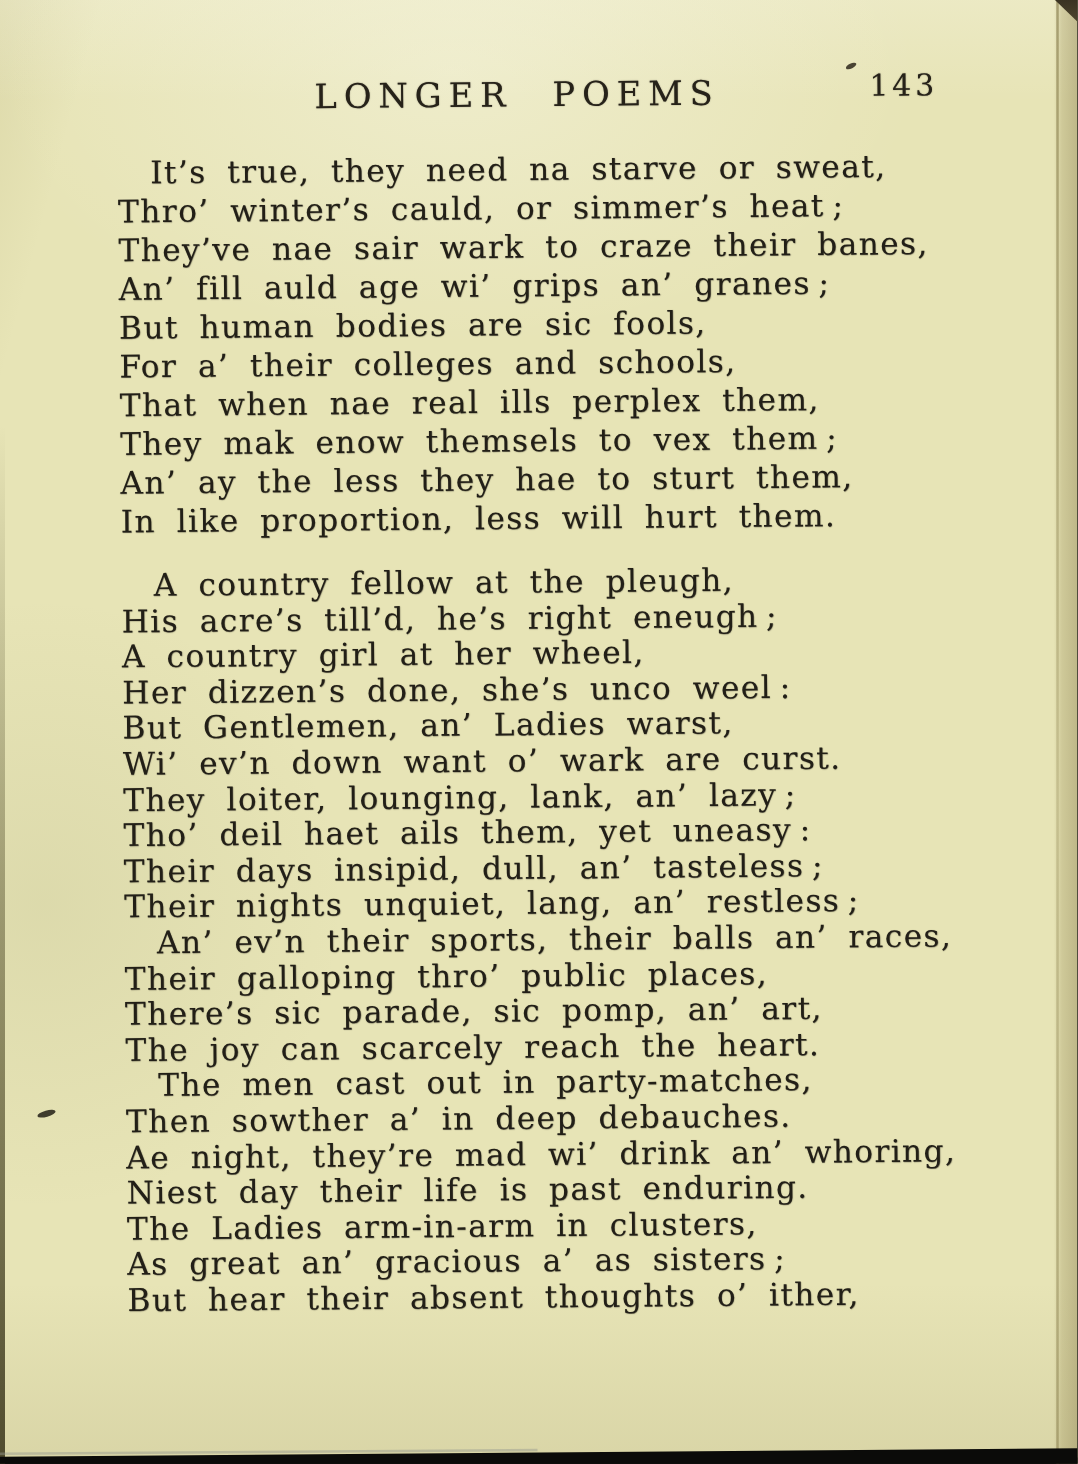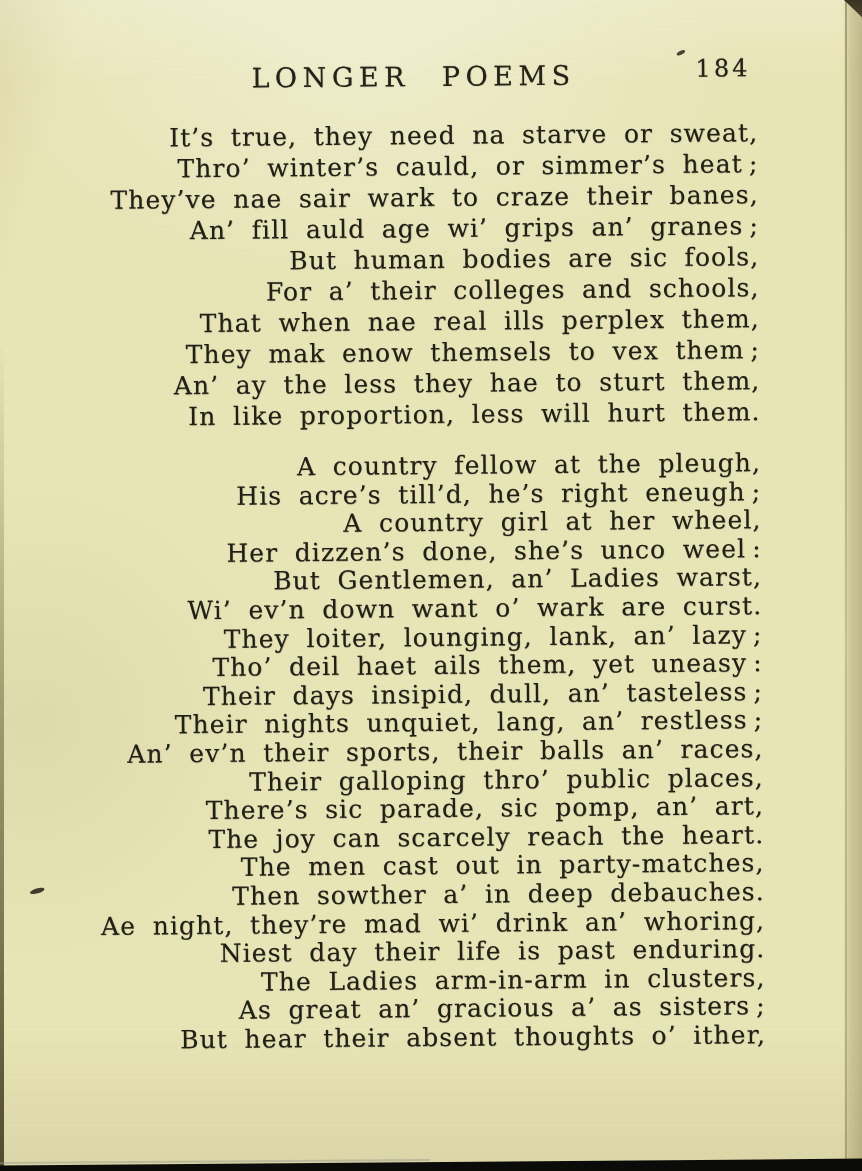--- a/index.html
+++ b/index.html
@@ -1,20 +1,19 @@
 <!DOCTYPE html>
 <html><head>
 <meta charset="utf-8">
 <style>
   html,body{margin:0;padding:0;background:#0e0d0a;}
   .scan{
     position:relative;width:862px;height:1171px;overflow:hidden;
     background:#0e0d0a;
     font-family:"DejaVu Serif","Liberation Serif",serif;
-    text-align:right;
   }
   .paper{
     position:absolute;left:0;top:0;width:862px;height:1166px;
     background:
       radial-gradient(ellipse 60% 26% at 42% 5%, rgba(252,252,242,0.34), rgba(252,252,242,0) 72%),
       radial-gradient(ellipse 40% 30% at 4% 62%, rgba(125,128,78,0.10), rgba(125,128,78,0) 70%),
       linear-gradient(to bottom, rgba(252,252,244,0.22), rgba(252,252,244,0) 7%, rgba(135,126,74,0) 88%, rgba(135,126,74,0.14)),
       linear-gradient(105deg, rgba(150,140,85,0.12), rgba(150,140,85,0) 7%),
       #e7e4b6;
   }
@@ -79,21 +78,21 @@
   .speck-2{left:27px;top:885px;width:15px;height:5px;background:#3f3c2d;transform:rotate(-15deg);}
 </style>
 </head>
 <body>
 
 <div class="scan">
   <div class="paper"></div>
 
   <div class="content">
     <div class="head-title">LONGER POEMS</div>
-    <div class="page-num">184</div>
+    <div class="page-num">143</div>
 
     <div class="poem">
       <div class="stanza-a">
         <div class="line indent">It’s true, they need na starve or sweat,</div>
         <div class="line">Thro’ winter’s cauld, or simmer’s heat ;</div>
         <div class="line">They’ve nae sair wark to craze their banes,</div>
         <div class="line">An’ fill auld age wi’ grips an’ granes ;</div>
         <div class="line">But human bodies are sic fools,</div>
         <div class="line">For a’ their colleges and schools,</div>
         <div class="line">That when nae real ills perplex them,</div>

